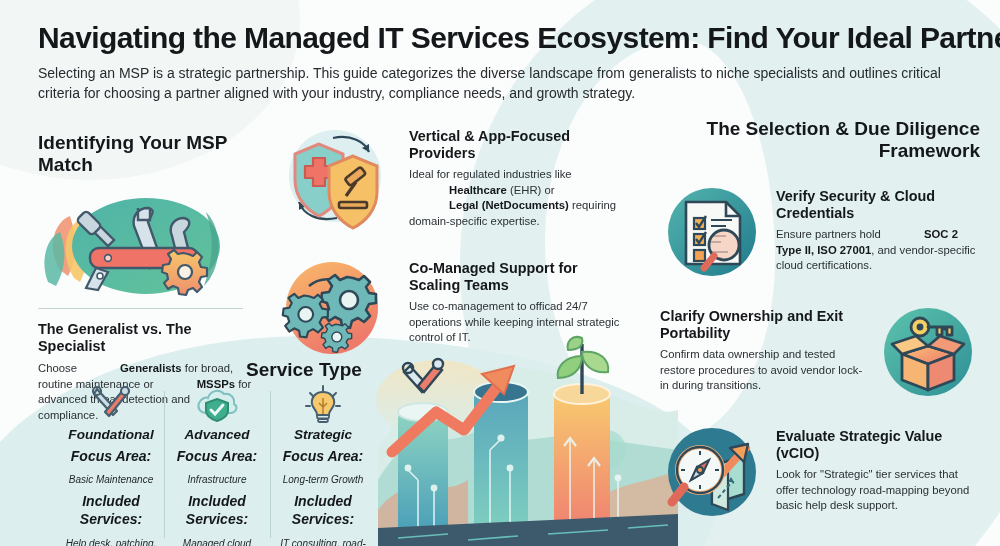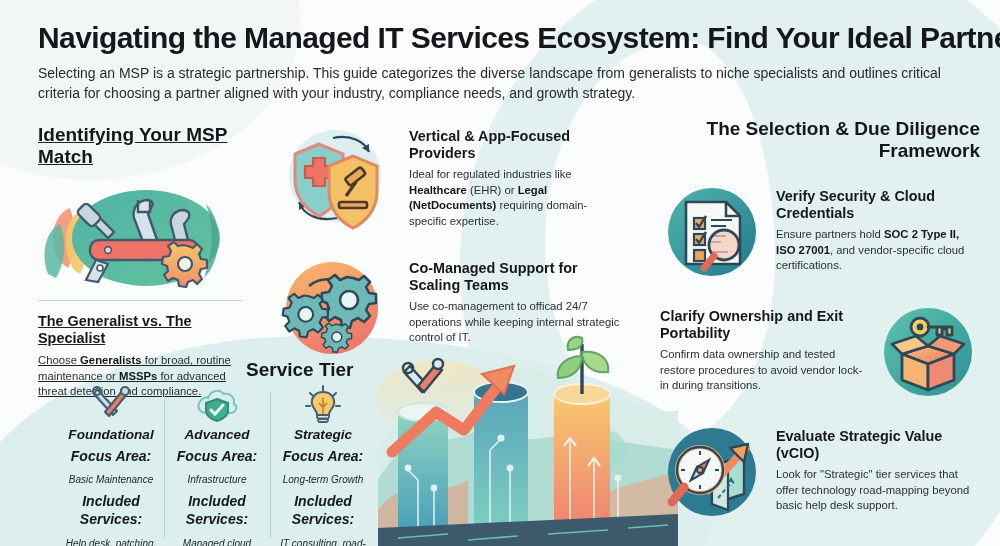--- a/index.html
+++ b/index.html
@@ -66,24 +66,24 @@
     font-size:19px;font-weight:bold;line-height:1.16;
     color:#15181b;margin:0;
   }
   .item-title{
     font-size:14.4px;font-weight:bold;line-height:1.18;
     color:#15181b;margin:0 0 5px 0;
   }
   .item-body{
     font-size:11.3px;line-height:1.38;color:#2a3034;margin:0;
   }
-  .item-body b{font-weight:bold;color:#15181b;}
-
-  
-  .left-col{position:absolute;left:38px;top:124px;width:215px;z-index:5;text-decoration:underline;}
+  .item-body b{font-weight:bold;color:#15181b;margin-left:40px;}
+
+  
+  .left-col{position:absolute;left:38px;top:132px;width:215px;z-index:5;}
   .left-illu{
     position:relative;width:205px;height:112px;margin:14px 0 0 0;
   }
   .divider-line{
     width:205px;height:1px;background:#c8d4d4;margin:6px 0 12px 0;
   }
   .left-block-title{margin-bottom:6px;}
 
   
   .mid-col{position:absolute;left:277px;top:122px;width:345px;z-index:5;}
@@ -439,21 +439,21 @@
           <circle cx="240" cy="148" r="2.6" fill="#eaf7f4"></circle>
       </g>
 
       <path d="M0 198 L300 184 L300 216 L0 216 Z" fill="#3d5a6c"></path>
       <g stroke="#6fd0c6" stroke-width="1.6" fill="none" opacity="0.85">
         <path d="M20 208 L70 204 M90 210 L140 206 M170 204 L230 200 M250 198 L290 195"></path>
       </g>
     </svg>
   </div>
 
-  <div class="tier-heading">Service Tier</div>
+  <div class="tier-heading">Service Type</div>
 
   <div class="tier-panel">
     <div class="tier-cols">
 
       <div class="tier">
         <div class="tier-ico">
           <svg width="40" height="38" viewBox="0 0 40 38">
             <g stroke="#46606f" stroke-width="2.2" fill="#cddde6" stroke-linejoin="round">
               <path d="M6 4 L26 26 L22 30 L3 9 Z"></path>
               <circle cx="6" cy="6" r="4" fill="none"></circle>

